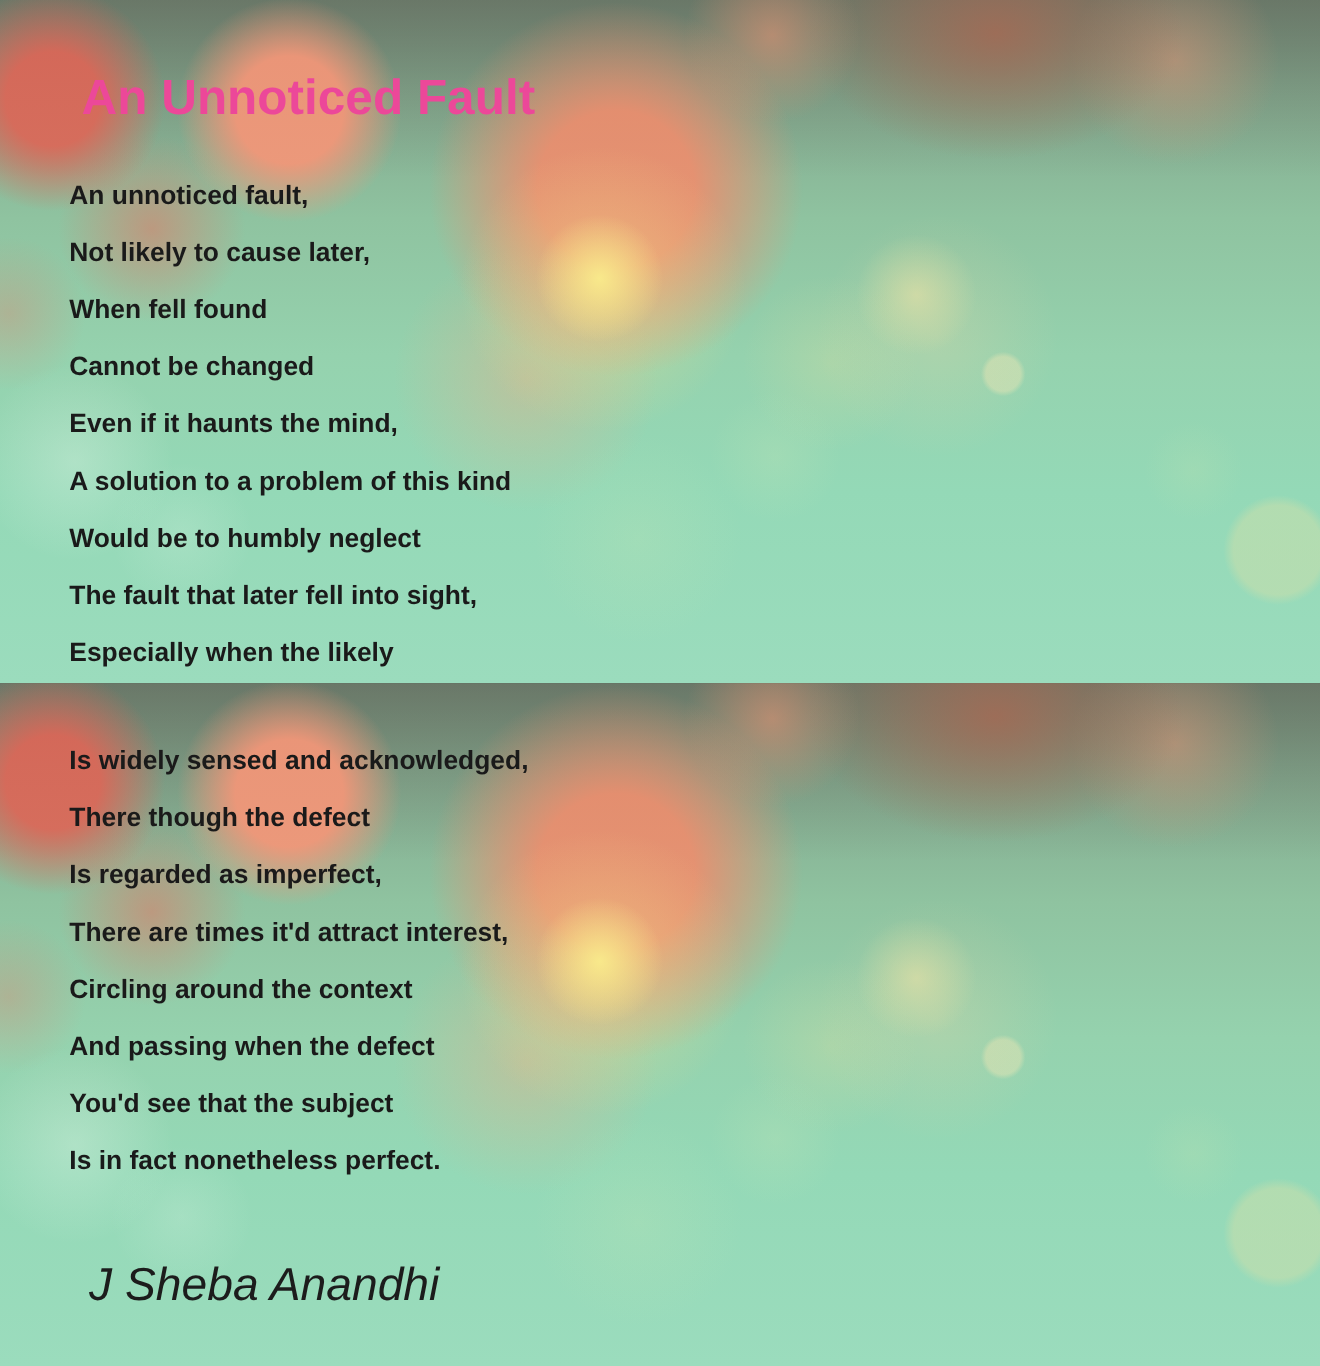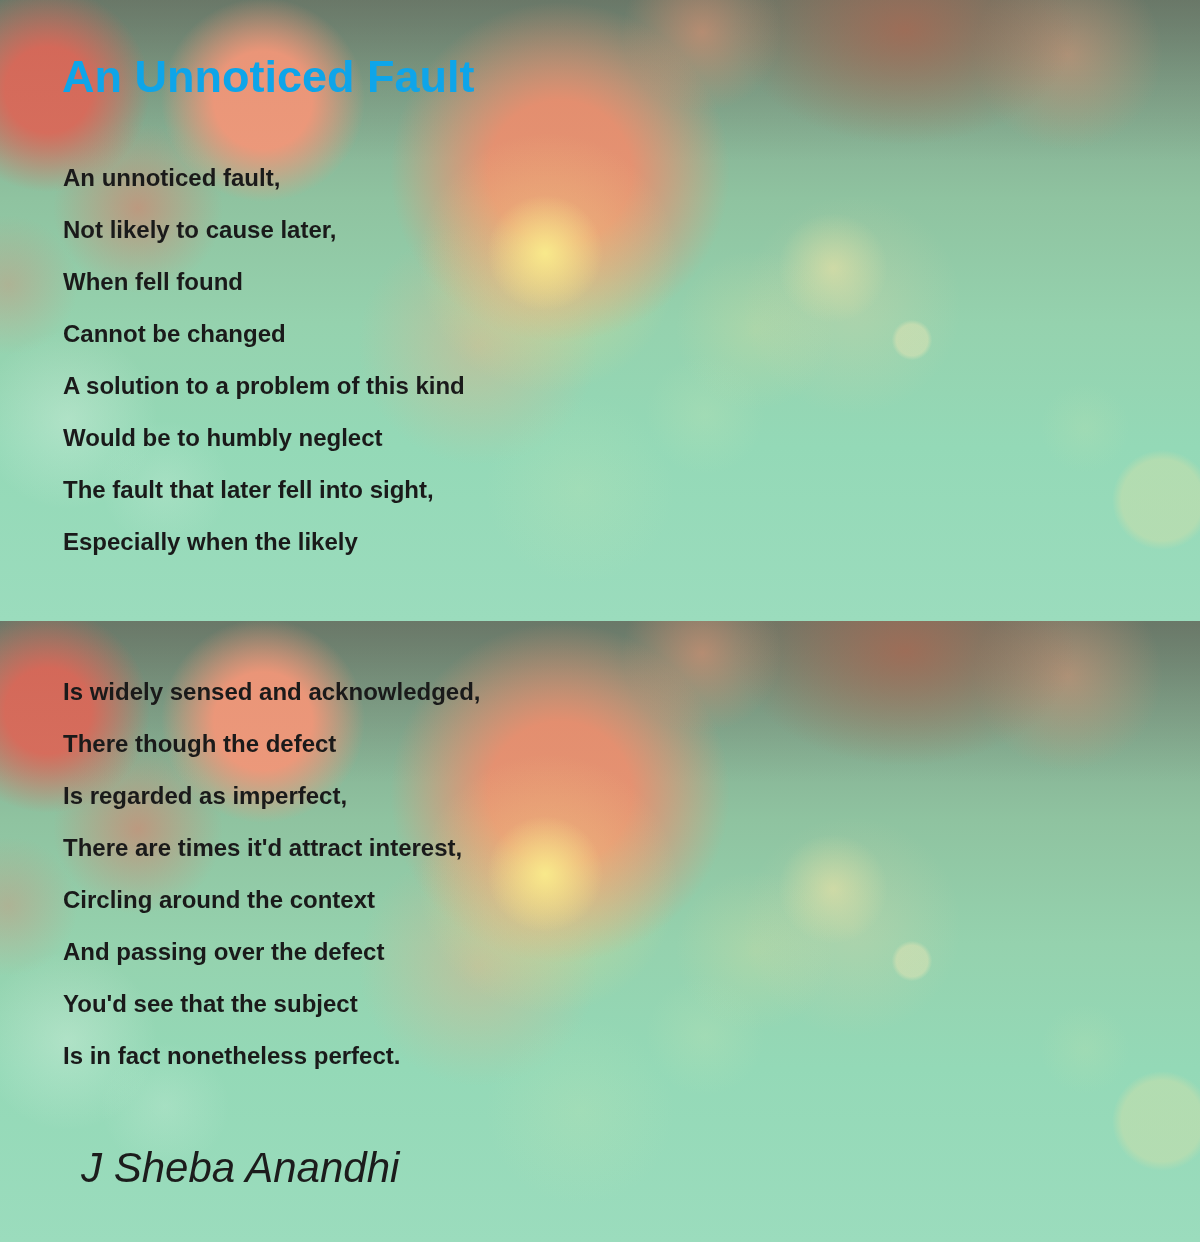--- a/index.html
+++ b/index.html
@@ -62,25 +62,25 @@
       linear-gradient(180deg, #75937f 0%, #84ab90 15%, #8fc3a0 32%, #95d2ae 52%, #94d9b7 72%, #9bdcbd 100%);
   }
   .bg-tile.t1 { top: 0; }
   .bg-tile.t2 { top: 621px; }
 
   
   .title {
     position: absolute;
     left: 62px;
     top: 50px;
-    margin: 0;
+    margin: 12px;
     font-size: 45px;
     line-height: 54px;
     font-weight: bold;
-    color: #0ea5e9;
+    color: #ec4899;
   }
   .stanza {
     position: absolute;
     left: 63px;
     font-size: 24px;
     line-height: 52px;
     font-weight: bold;
     color: #1a1a1a;
   }
   .stanza-1 { top: 152px; }
@@ -107,32 +107,33 @@
     <div class="bg-tile t2"></div>
   </div>
 
   <h1 class="title">An Unnoticed Fault</h1>
 
   <div class="stanza stanza-1">
     <div class="line">An unnoticed fault,</div>
     <div class="line">Not likely to cause later,</div>
     <div class="line">When fell found</div>
     <div class="line">Cannot be changed</div>
+    <div class="line">Even if it haunts the mind,</div>
     <div class="line">A solution to a problem of this kind</div>
     <div class="line">Would be to humbly neglect</div>
     <div class="line">The fault that later fell into sight,</div>
     <div class="line">Especially when the likely</div>
   </div>
 
   <div class="stanza stanza-2">
     <div class="line">Is widely sensed and acknowledged,</div>
     <div class="line">There though the defect</div>
     <div class="line">Is regarded as imperfect,</div>
     <div class="line">There are times it'd attract interest,</div>
     <div class="line">Circling around the context</div>
-    <div class="line">And passing over the defect</div>
+    <div class="line">And passing when the defect</div>
     <div class="line">You'd see that the subject</div>
     <div class="line">Is in fact nonetheless perfect.</div>
   </div>
 
   <div class="author">J Sheba Anandhi</div>
 
 </div>
 
 </body></html>

